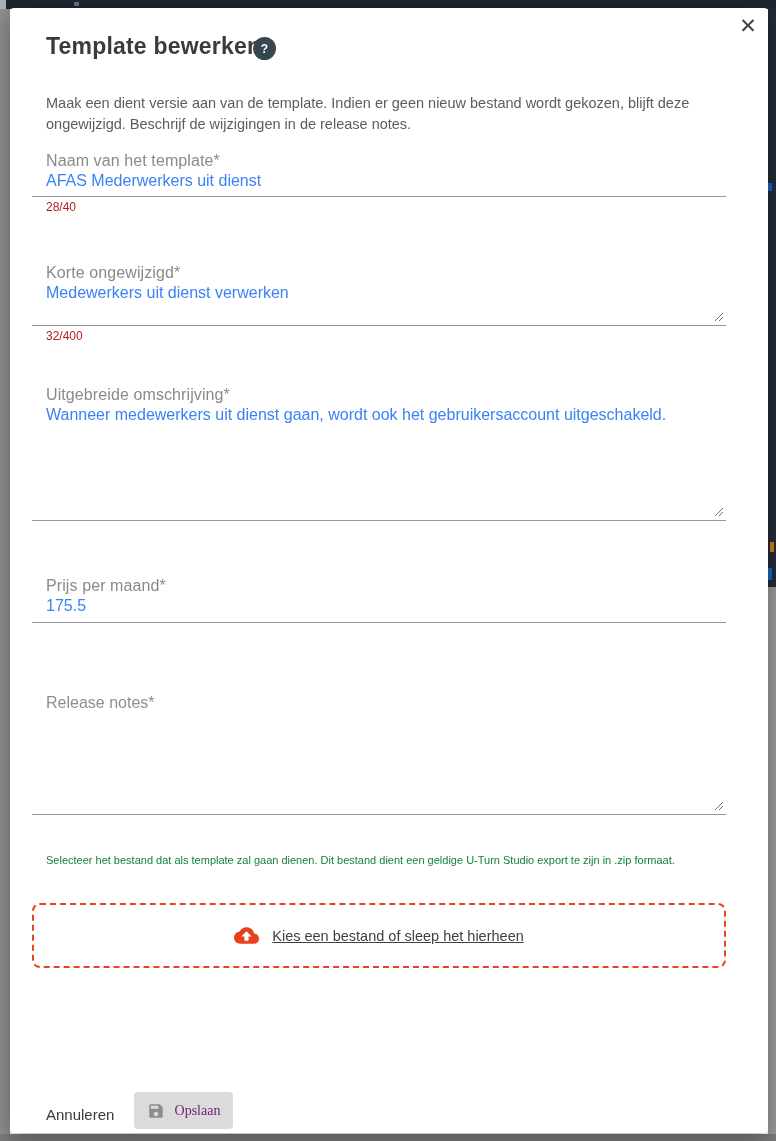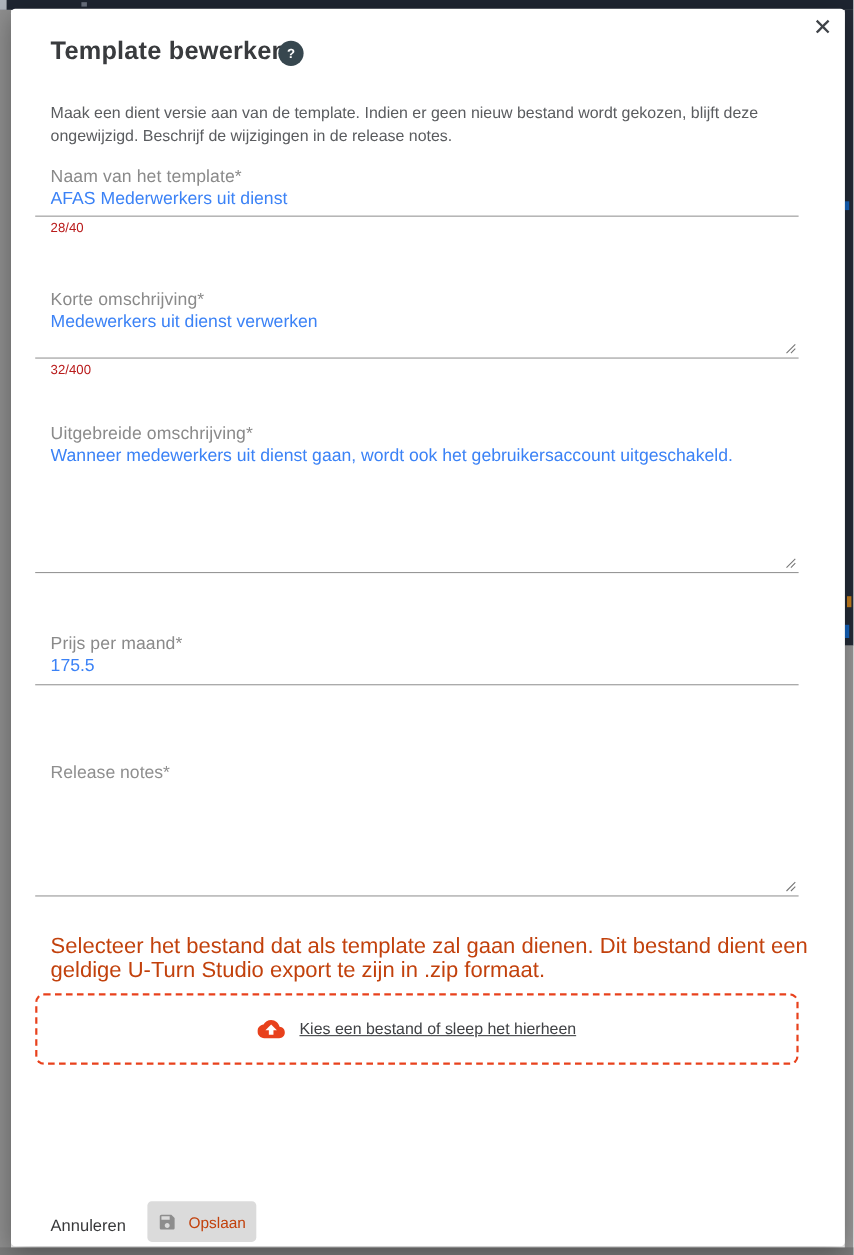--- a/index.html
+++ b/index.html
@@ -68,42 +68,42 @@
   .f-name     { top: 144px; height: 45px; }
   .f-short    { top: 256px; height: 62px; }
   .f-extended { top: 378px; height: 135px; }
   .f-price    { top: 569px; height: 46px; }
   .f-release  { top: 676px; height: 131px; }
   .f-release .ftext { margin-top: 10px; font-size: 16px; }
 
   
   .upload-instructions {
     position: absolute; left: 36px; top: 841px; width: 690px;
-    font-size: 20px; line-height: 22px; color: #c2410c;
+    font-size: 11px; line-height: 22px; color: #15803d;
   }
   .dropzone {
     position: absolute; left: 22px; top: 895px; width: 694px; height: 65px;
     border: 2px dashed #e8411c; border-radius: 8px;
     display: flex; align-items: center; justify-content: center; gap: 13px;
     cursor: pointer; background: #ffffff;
   }
   .dropzone-label { font-size: 14.5px; color: #3f4144; text-decoration: underline; }
 
   
   .cancel-btn {
     position: absolute; left: 36px; top: 1094px; font-size: 15px; color: #38393b;
     cursor: pointer; padding: 4px 0;
   }
   .save-btn {
     position: absolute; left: 124px; top: 1084px; width: 99px; height: 37px;
     background: #dbdbdb; border: none; border-radius: 4px;
     display: flex; align-items: center; justify-content: center; gap: 10px;
     cursor: default;
   }
-  .save-btn .save-label { font-size: 14px; color: #c2410c; font-family: Liberation Sans, sans-serif; }
+  .save-btn .save-label { font-size: 14px; color: #701a75; font-family: Liberation Serif, serif; }
 </style>
 </head>
 <body>
 
 <div class="bg-top-bar"></div>
 <div class="bg-logo-frag"></div>
 <div class="bg-dot"></div>
 <div class="bg-left-dark"></div>
 <div class="bg-left"></div>
 <div class="bg-right-dark"></div>
@@ -125,21 +125,21 @@
 
   <p class="intro">Maak een dient versie aan van de template. Indien er geen nieuw bestand wordt gekozen, blijft deze ongewijzigd. Beschrijf de wijzigingen in de release notes.</p>
 
   <div class="field f-name">
     <span class="flabel">Naam van het template*</span>
     <input class="fvalue" type="text" value="AFAS Mederwerkers uit dienst" style="">
     <span class="counter">28/40</span>
   </div>
 
   <div class="field f-short">
-    <span class="flabel">Korte omschrijving*</span>
+    <span class="flabel">Korte ongewijzigd*</span>
     <textarea class="ftext" style="height: 38px;">Medewerkers uit dienst verwerken</textarea>
     <span class="counter">32/400</span>
     <svg class="resize-handle" viewBox="0 0 10 10">
         <path d="M9 1 1 9 M9 5 5 9" stroke="#777" stroke-width="1" fill="none"></path>
       </svg>
   </div>
 
   <div class="field f-extended">
     <span class="flabel">Uitgebreide omschrijving*</span>
     <textarea class="ftext" style="height: 110px;">Wanneer medewerkers uit dienst gaan, wordt ook het gebruikersaccount uitgeschakeld.</textarea>

